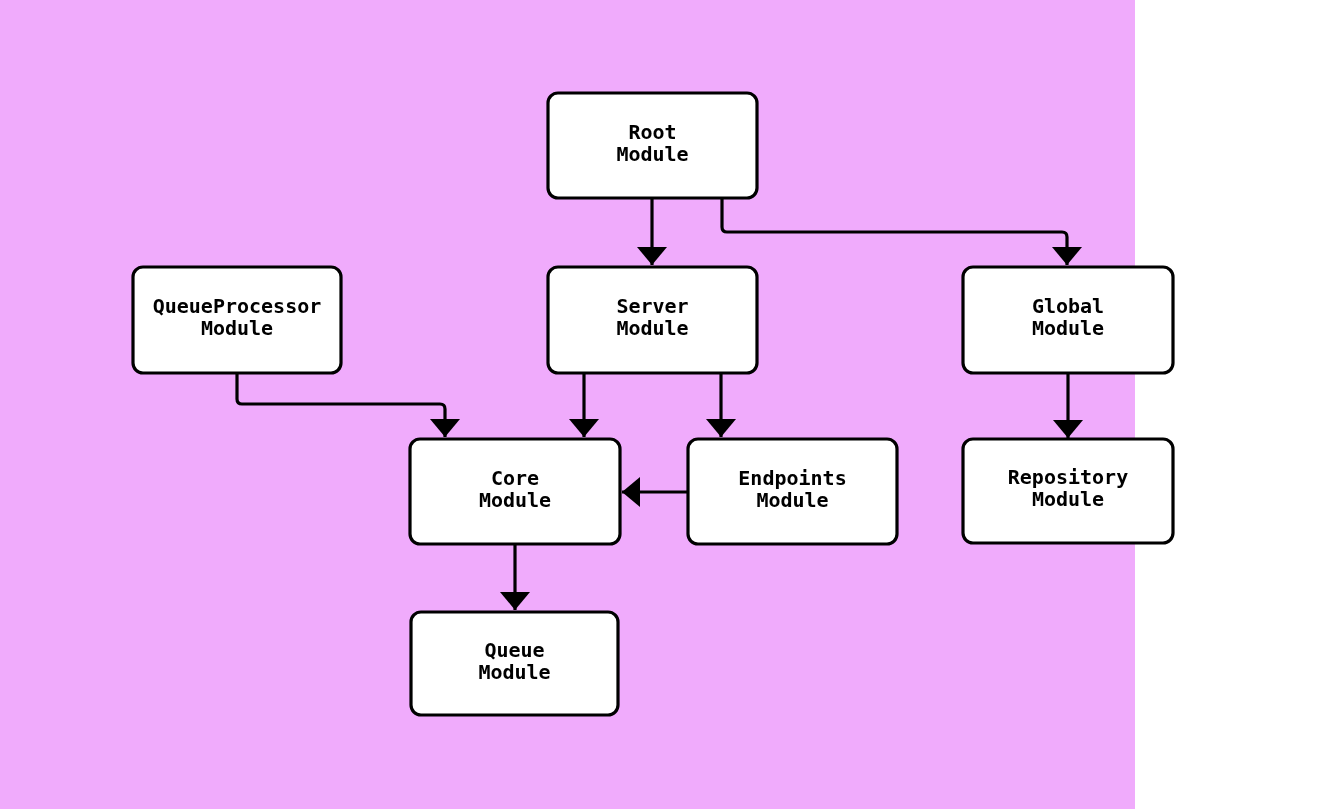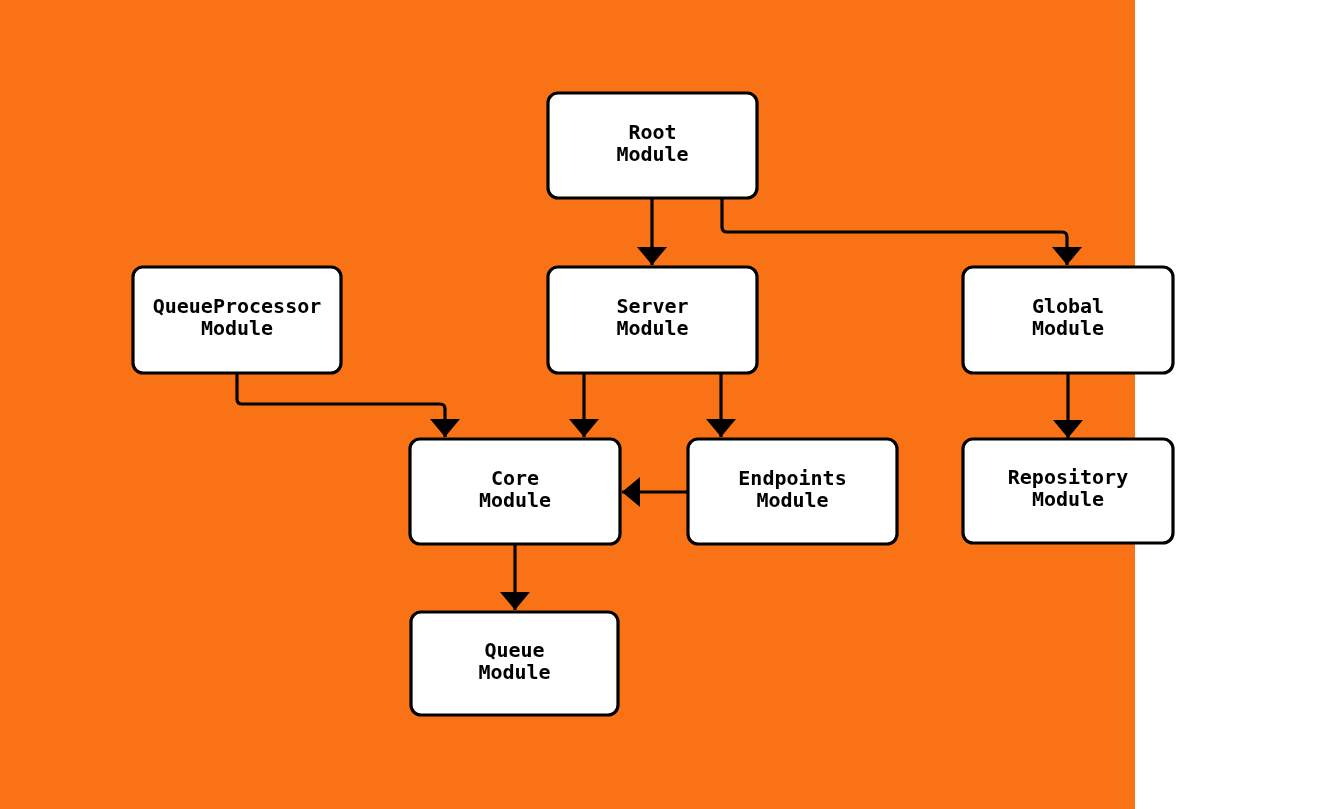--- a/index.html
+++ b/index.html
@@ -10,21 +10,21 @@
   body {
     width: 1337px;
     height: 809px;
     overflow: hidden;
     font-family: "DejaVu Sans Mono", monospace;
   }
   .diagram-container {
     position: relative;
     width: 1135px;
     height: 809px;
-    background: #f97316;
+    background: #f0abfc;
   }
   svg.diagram-canvas {
     display: block;
     width: 1337px;
     height: 809px;
   }
   .node-box {
     fill: #ffffff;
     stroke: #000000;
     stroke-width: 3.2;

